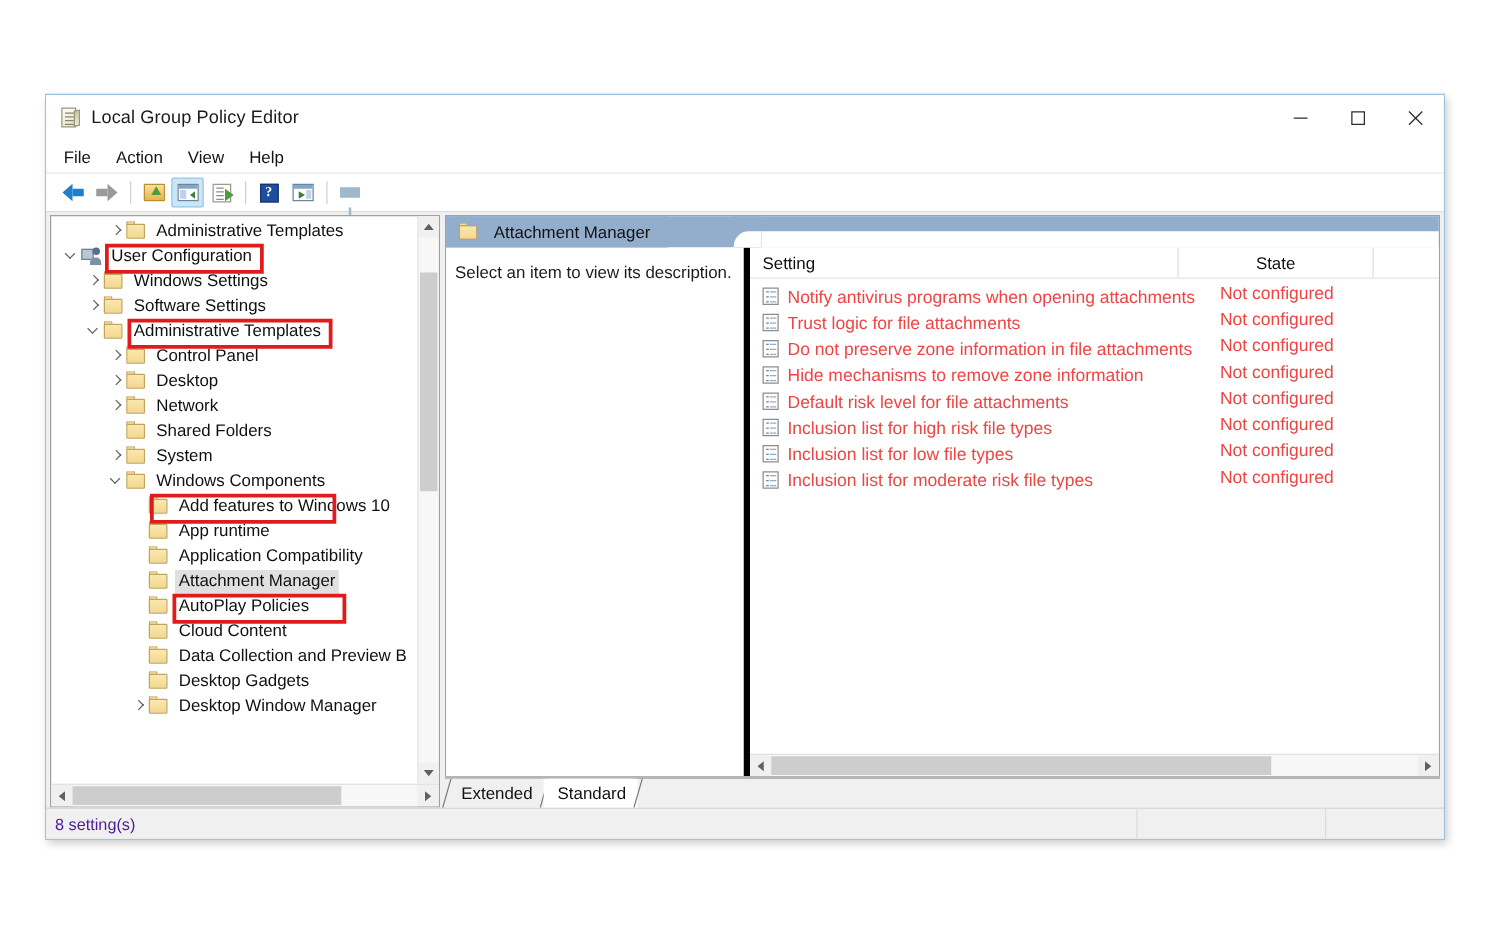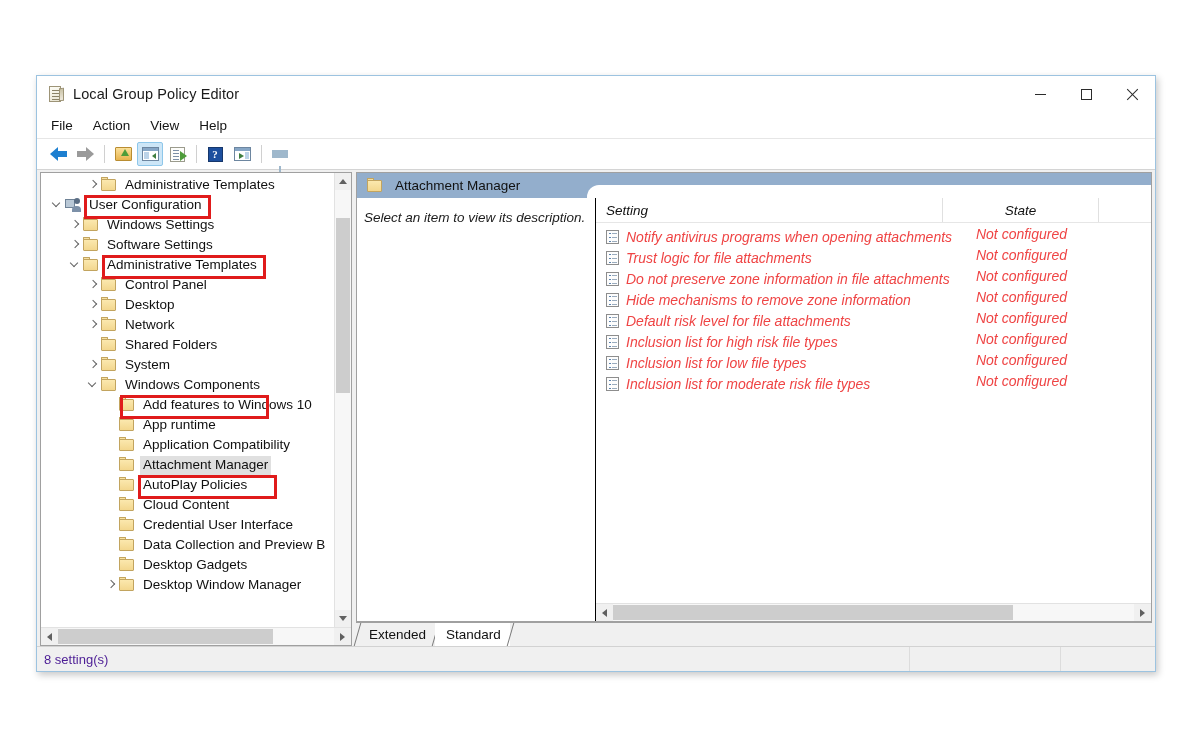--- a/index.html
+++ b/index.html
@@ -374,31 +374,30 @@
   .rp-tab-fill {
     position:absolute; left:252px; top:12px; right:0; bottom:0;
     background:#ffffff;
   }
   .rp-tab-label {
     font-size: 13.5px; color:#111; margin-left:7px;
   }
   .rp-content {
     flex:1; display:flex; min-height:0; background:#ffffff;
     position:relative;
-    font-style:italic;
   }
   .desc-col {
     width: 238px; min-width:238px;
     padding: 12px 8px 0 7px;
     font-size: 13.5px; color:#1b1b1b;
     box-sizing:border-box;
   }
   .list-col {
     flex:1; display:flex; flex-direction:column; min-width:0;
-    border-left: 1px solid #000000;
+    border-left: 5px solid #000000;
   }
   .list-head {
     height: 24px; min-height:24px;
     display:flex; align-items:center;
     font-size:13.5px; color:#111;
     background:#ffffff;
     border-bottom:1px solid #e6e6e6;
   }
   .lh-setting {
     flex:1; padding-left:10px; min-width:0;
@@ -708,28 +707,20 @@
               </div>
               <div class="label-box">AutoPlay Policies</div>
             </div>
             <div class="tree-row" style="padding-left: 62px;">
               <div class="expander"></div>
               <div class="folder-ic">
                 <div class="tab"></div>
                 <div class="back"></div>
               </div>
               <div class="label-box">Cloud Content</div>
-            </div>
-            <div class="tree-row" style="padding-left: 62px;">
-              <div class="expander"></div>
-              <div class="folder-ic">
-                <div class="tab"></div>
-                <div class="back"></div>
-              </div>
-              <div class="label-box">Credential User Interface</div>
             </div>
             <div class="tree-row" style="padding-left: 62px;">
               <div class="expander"></div>
               <div class="folder-ic">
                 <div class="tab"></div>
                 <div class="back"></div>
               </div>
               <div class="label-box">Data Collection and Preview B</div>
             </div>
             <div class="tree-row" style="padding-left: 62px;">

